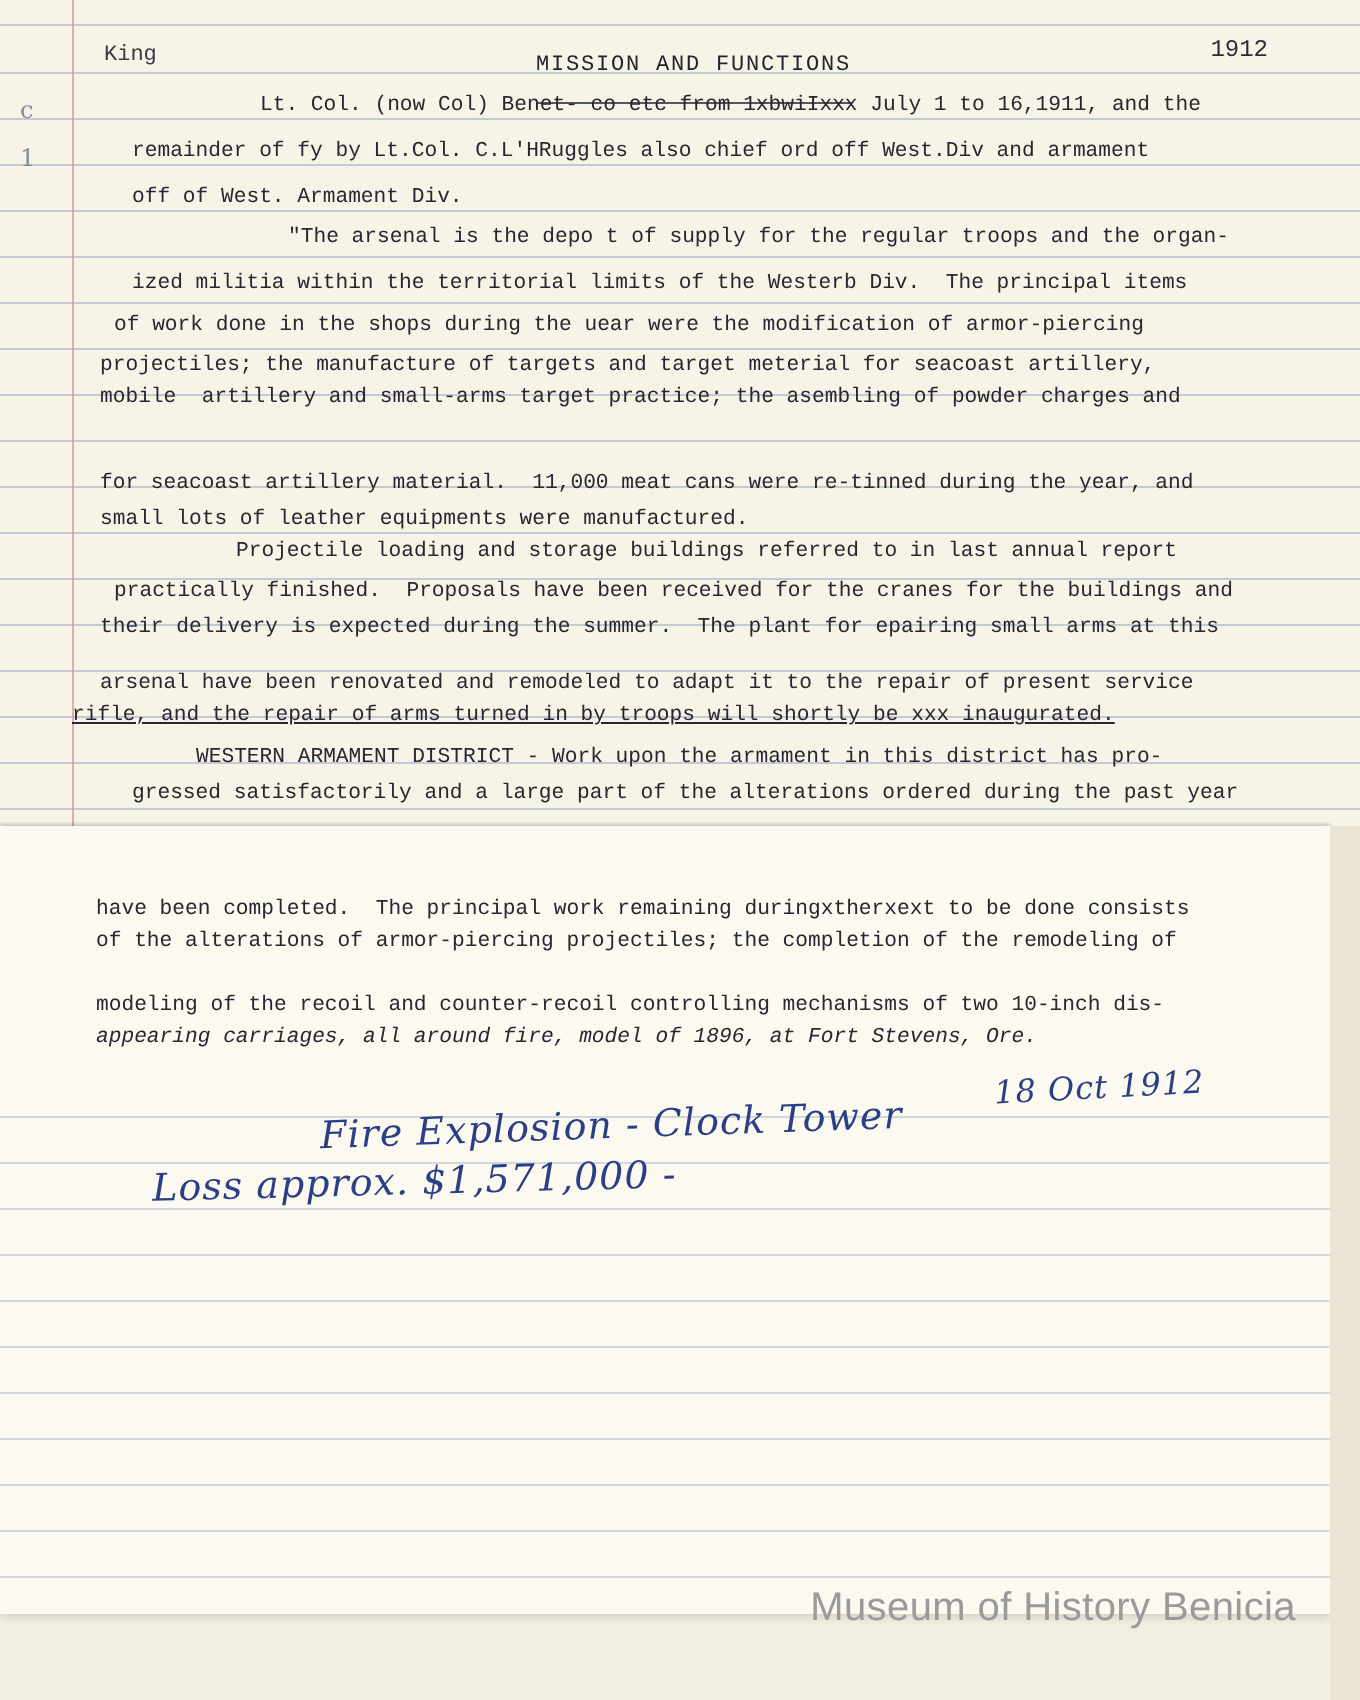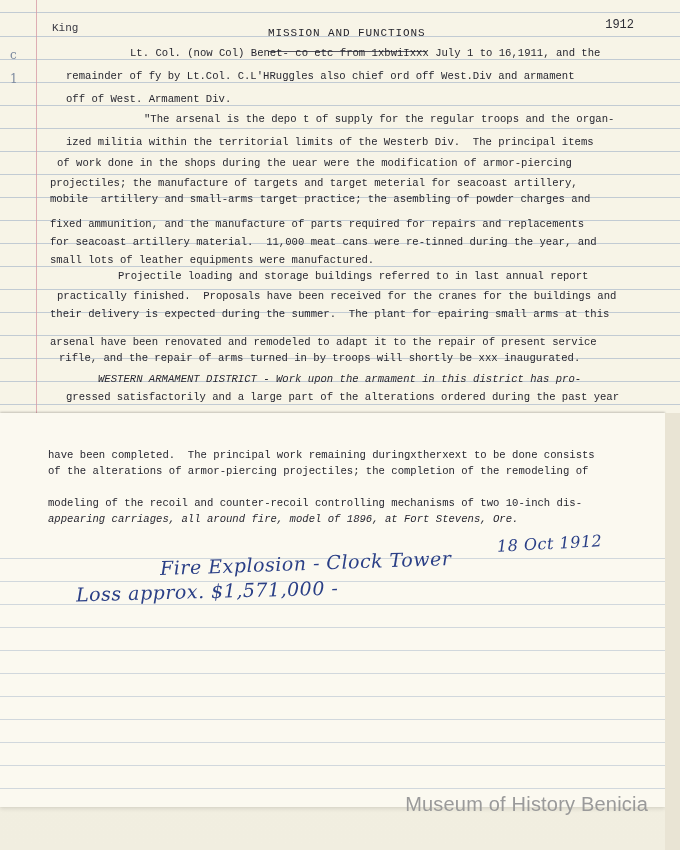--- a/index.html
+++ b/index.html
@@ -183,29 +183,28 @@
     <div class="hdr-year">1912</div>
 
     <div class="line" style="left:130px; top:47px;">Lt. Col. (now Col) Benet- co etc from 1xbwiIxxx July 1 to 16,1911, and the</div>
     <div class="line" style="left:66px;  top:70px;">remainder of fy by Lt.Col. C.L'HRuggles also chief ord off West.Div and armament</div>
     <div class="line" style="left:66px;  top:93px;">off of West. Armament Div.</div>
     <div class="line" style="left:144px; top:113px;">"The arsenal is the depo t of supply for the regular troops and the organ-</div>
     <div class="line" style="left:66px;  top:136px;">ized militia within the territorial limits of the Westerb Div.  The principal items</div>
     <div class="line" style="left:57px;  top:157px;">of work done in the shops during the uear were the modification of armor-piercing</div>
     <div class="line" style="left:50px;  top:177px;">projectiles; the manufacture of targets and target meterial for seacoast artillery,</div>
     <div class="line" style="left:50px;  top:193px;">mobile  artillery and small-arms target practice; the asembling of powder charges and</div>
-    <div class="line" style="left:50px;  top:218px;">fixed ammunition, and the manufacture of parts required for repairs and replacements</div>
     <div class="line" style="left:50px;  top:236px;">for seacoast artillery material.  11,000 meat cans were re-tinned during the year, and</div>
     <div class="line" style="left:50px;  top:254px;">small lots of leather equipments were manufactured.</div>
     <div class="line" style="left:118px; top:270px;">Projectile loading and storage buildings referred to in last annual report</div>
     <div class="line" style="left:57px;  top:290px;">practically finished.  Proposals have been received for the cranes for the buildings and</div>
     <div class="line" style="left:50px;  top:308px;">their delivery is expected during the summer.  The plant for epairing small arms at this</div>
     <div class="line" style="left:50px;  top:336px;">arsenal have been renovated and remodeled to adapt it to the repair of present service</div>
-    <div class="line" style="left:59px;  top:352px;">rifle, and the repair of arms turned in by troops will shortly be xxx inaugurated.</div>
-    <div class="line" style="left:98px;  top:373px;font-style:italic;">WESTERN ARMAMENT DISTRICT - Work upon the armament in this district has pro-</div>
+    <div class="line" style="left:36px;  top:352px;text-decoration:underline;">rifle, and the repair of arms turned in by troops will shortly be xxx inaugurated.</div>
+    <div class="line" style="left:98px;  top:373px;">WESTERN ARMAMENT DISTRICT - Work upon the armament in this district has pro-</div>
     <div class="line" style="left:66px;  top:391px;">gressed satisfactorily and a large part of the alterations ordered during the past year</div>
   </div>
 
   <div class="sheet-bottom">
     <div class="rules-bottom"></div>
     <div class="rules-mask"></div>
 
     <div class="line" style="left:48px; top:36px;">have been completed.  The principal work remaining duringxtherxext to be done consists</div>
     <div class="line" style="left:48px; top:52px;">of the alterations of armor-piercing projectiles; the completion of the remodeling of</div>
     <div class="line" style="left:48px; top:84px;">modeling of the recoil and counter-recoil controlling mechanisms of two 10-inch dis-</div>

